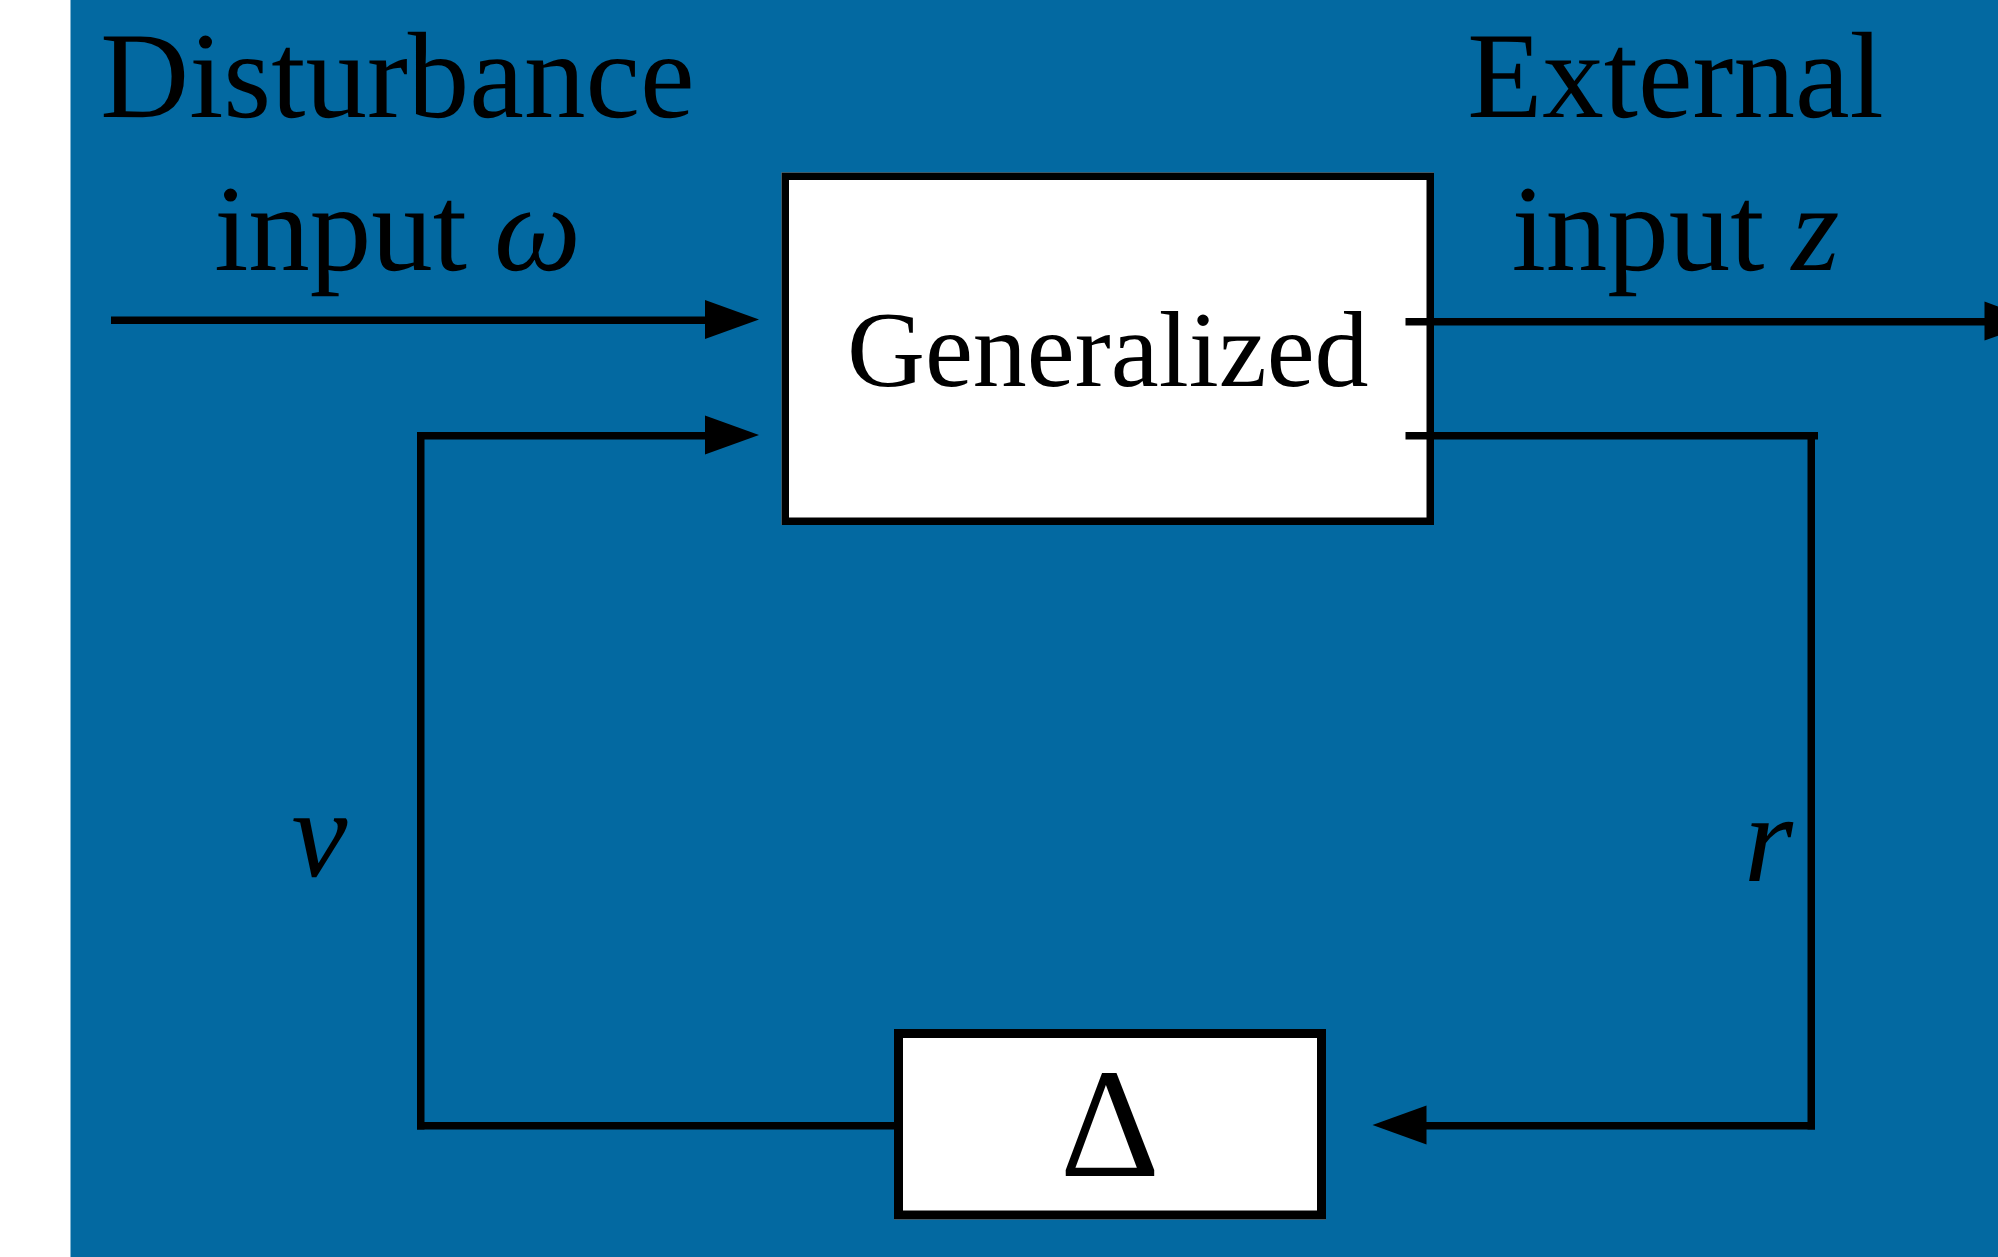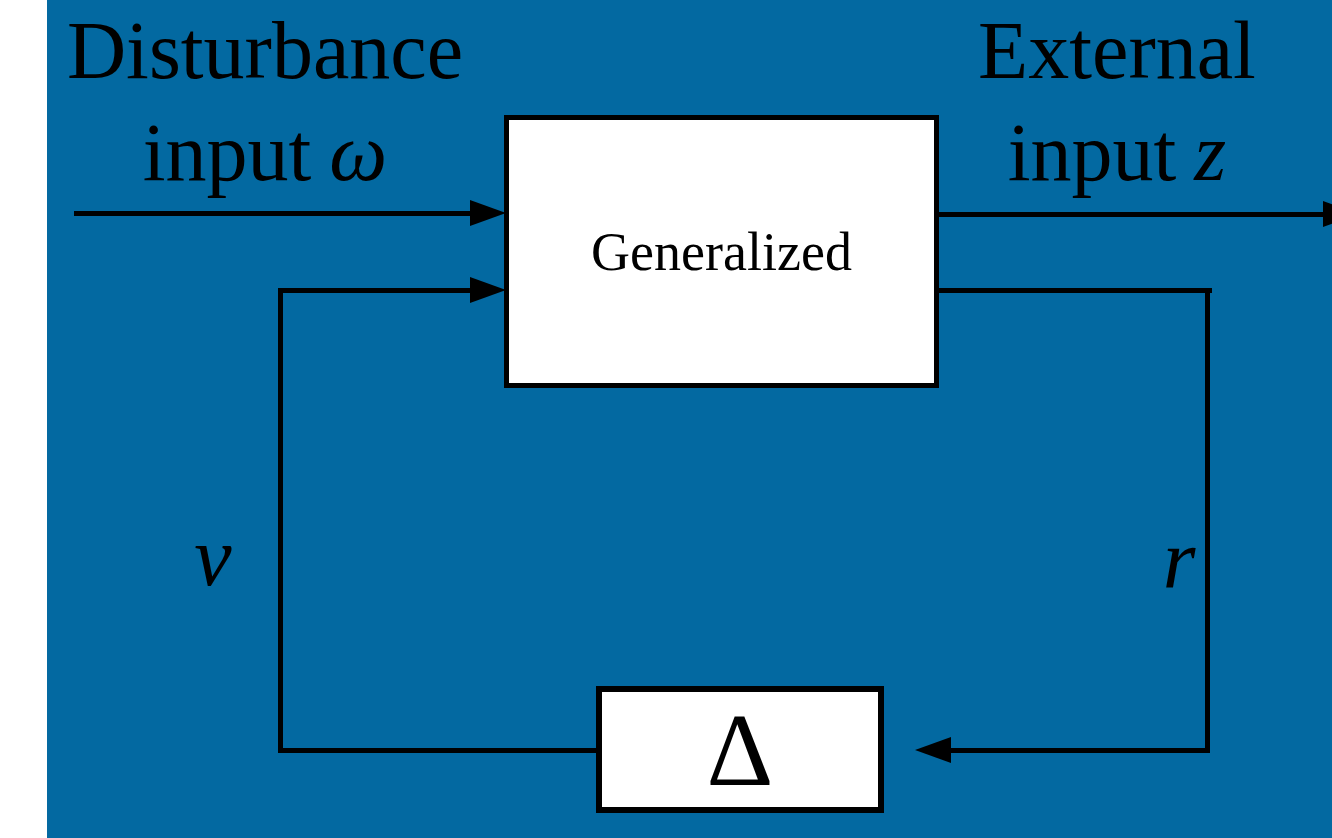--- a/index.html
+++ b/index.html
@@ -43,22 +43,22 @@
     box-sizing: border-box;
     border: 5px solid #000000;
     background: #ffffff;
     display: flex;
     flex-direction: column;
     align-items: center;
     justify-content: center;
     text-align: center;
   }
   #plant-box {
-    left: 457px; top: 115px; width: 435px; height: 273px;
-    font-size: 54px;
+    left: 474px; top: 115px; width: 435px; height: 235px;
+    font-size: 72px;
     line-height: 100px;
   }
   #delta-box {
     left: 549px; top: 686px; width: 288px; height: 127px;
     border-width: 6px;
     font-size: 104px;
     line-height: 104px;
   }
   .p-sym { font-style: italic; margin-left: 28px; }
   

